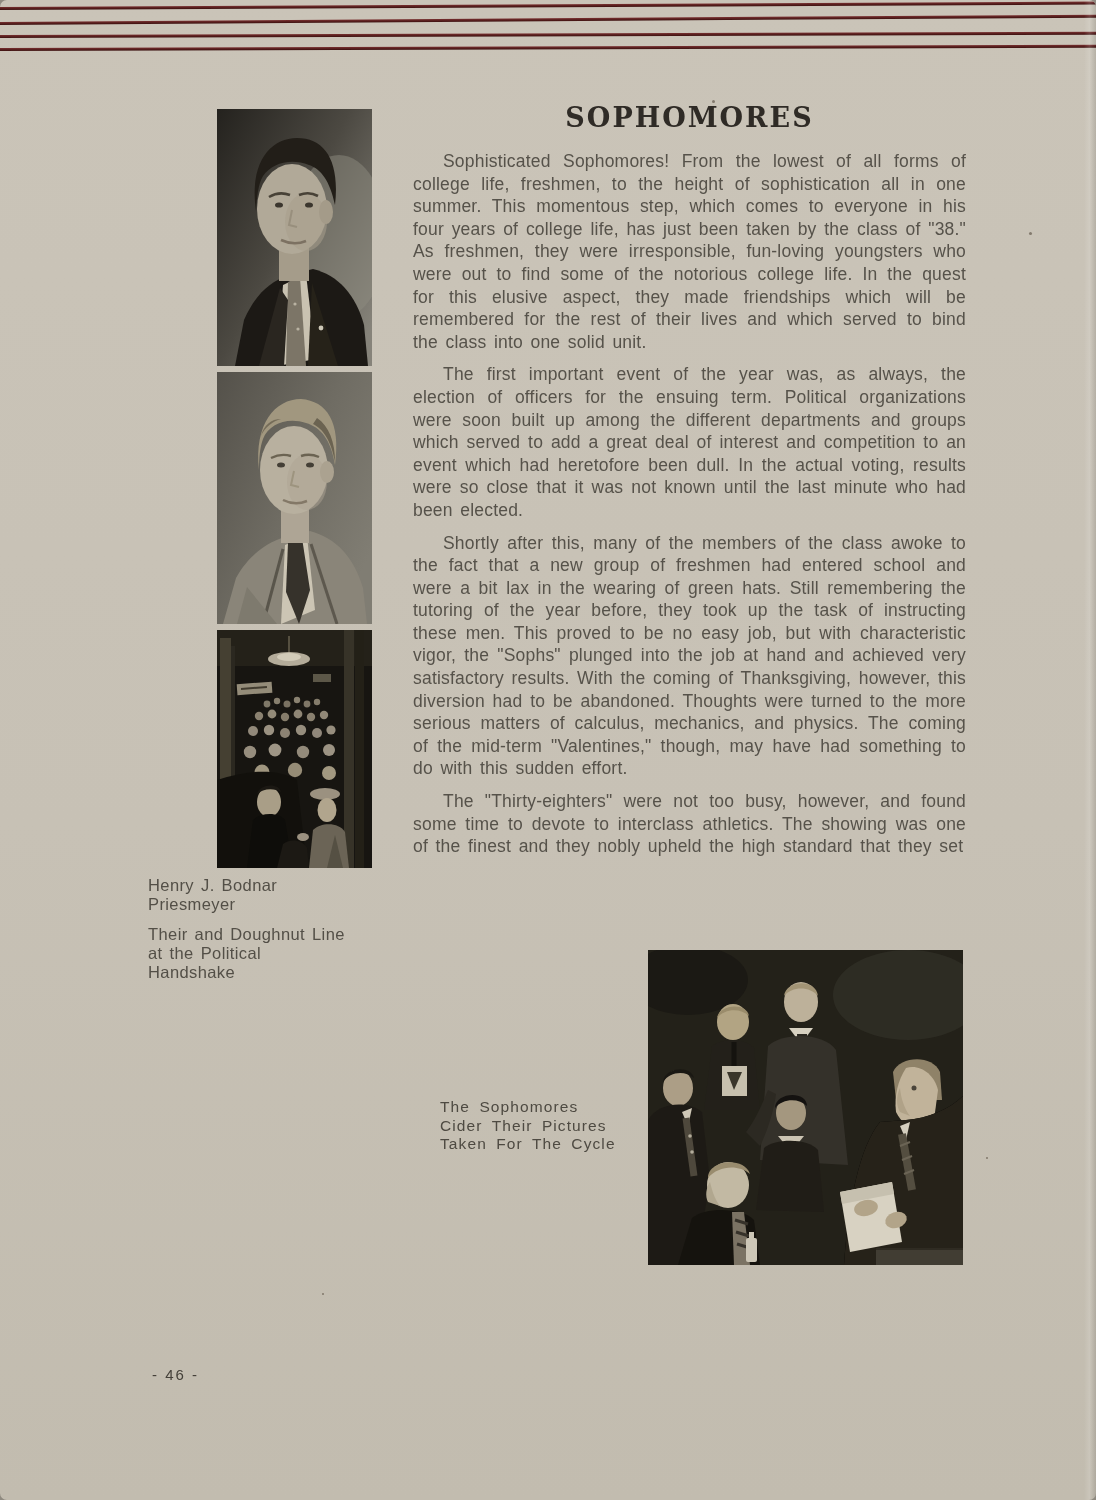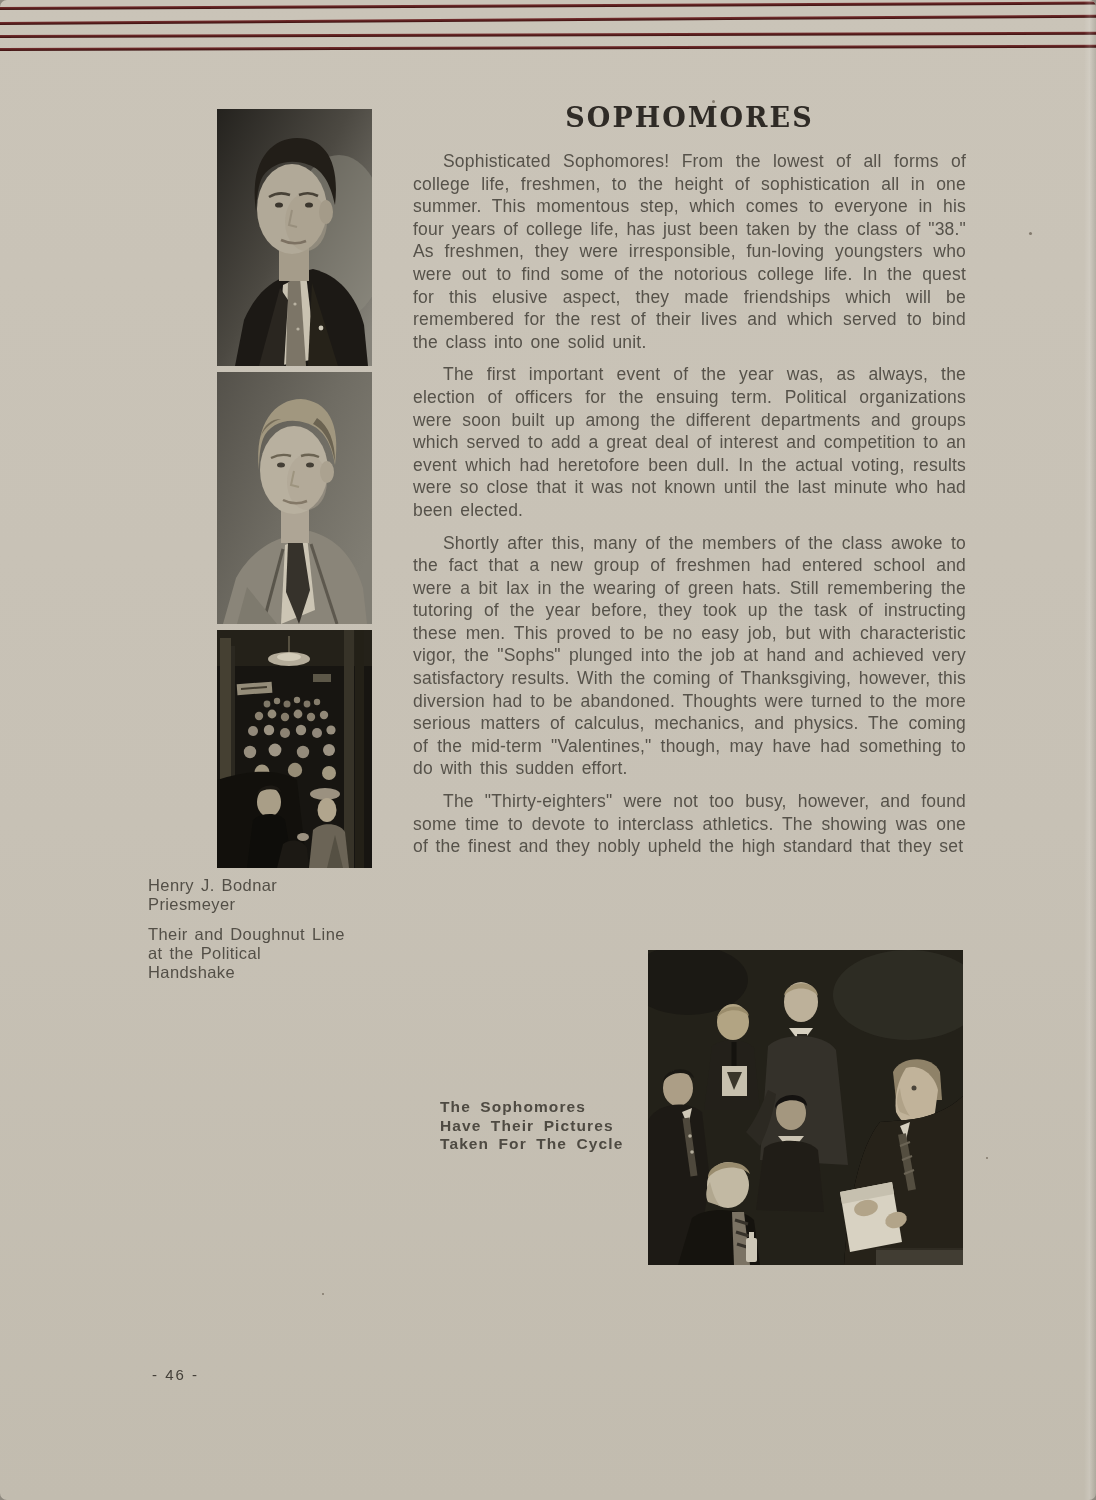--- a/index.html
+++ b/index.html
@@ -56,21 +56,21 @@
     text-align:left; font-size:16.5px; line-height:19px;
     color:#534f47; letter-spacing:0.4px; word-spacing:2px;
   }
   .caption-group { margin:0 0 11px 0; }
   .caption-group div { margin:0; }
 
   
   .bottom-caption {
     position:absolute; left:440px; top:1098px;
     font-size:15.5px; line-height:18.5px; color:#4e4a42;
-    letter-spacing:1.1px; word-spacing:4px;font-weight:bold;
+    letter-spacing:1.1px; word-spacing:4px;
   }
   .bottom-caption div { margin:0; }
 
   .page-number {
     position:absolute; left:152px; top:1366px;
     font-size:15px; color:#45413a; letter-spacing:2px;
   }
 </style>
 </head>
 <body>
@@ -290,20 +290,20 @@
     </div>
     <div class="caption-group">
       <div>Their and Doughnut Line</div>
       <div>at the Political</div>
       <div>Handshake</div>
     </div>
   </div>
 
   <div class="bottom-caption">
     <div>The Sophomores</div>
-    <div>Have Their Pictures</div>
+    <div>Cider Their Pictures</div>
     <div>Taken For The Cycle</div>
   </div>
 
   <div class="page-number">- 46 -</div>
 
   <div class="edge-right"></div>
 </div>
 
 </body></html>

